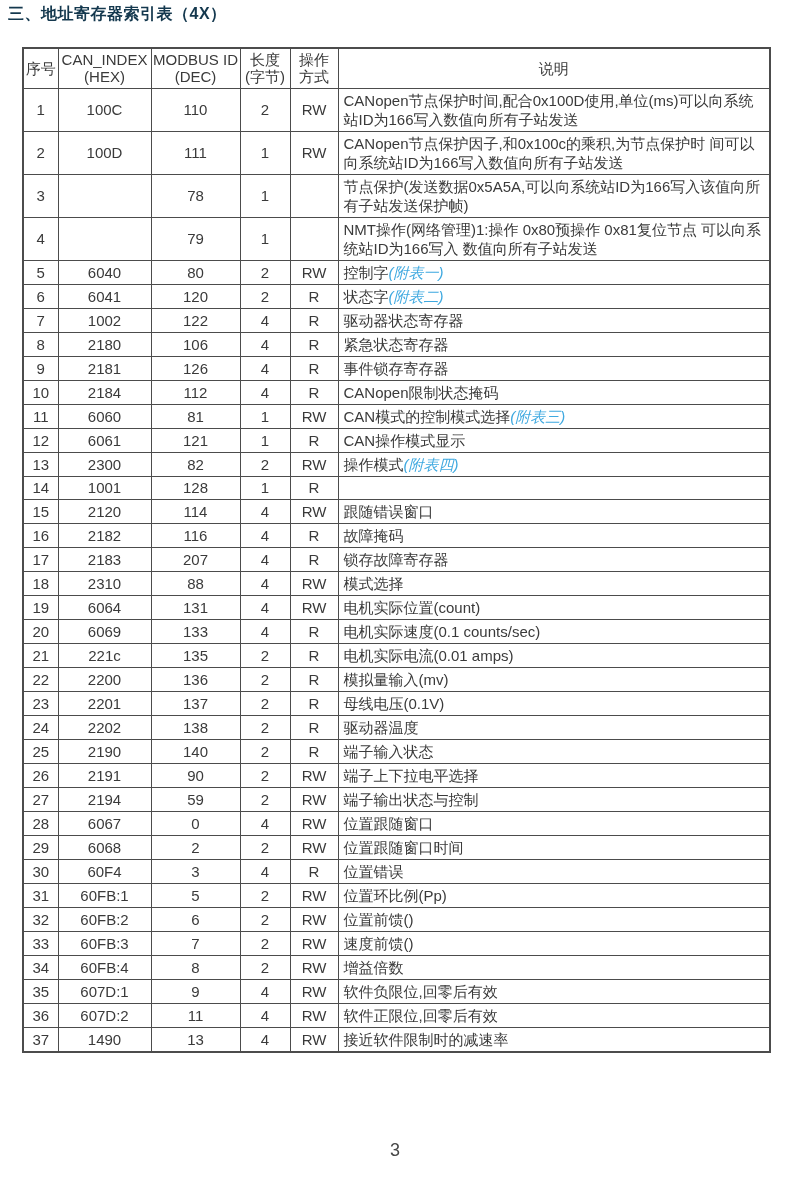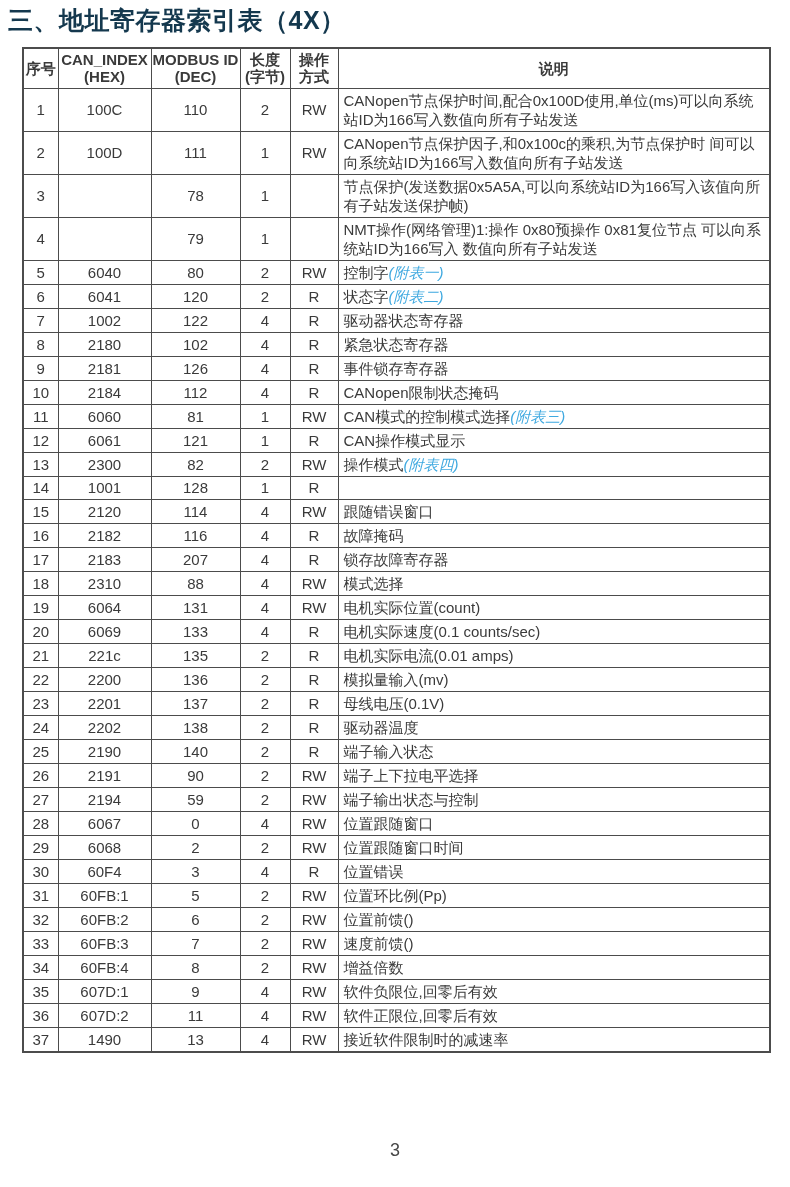--- a/index.html
+++ b/index.html
@@ -9,21 +9,21 @@
     font-family: "Liberation Sans", "DejaVu Sans", sans-serif;
     color: #3a3a3a;
     overflow: hidden;
     position: relative;
   }
   .page { position: relative; width: 790px; height: 1187px; }
 
   .doc-title {
     position: absolute;
     left: 8px; top: 4px;
-    font-size: 25px;
+    font-size: 16px;
     font-weight: bold;
     color: #14384e;
     letter-spacing: 0.5px;
   }
 
   table.reg-table {
     position: absolute;
     left: 22px; top: 47px;
     width: 747px;
     border-collapse: collapse;
@@ -35,21 +35,20 @@
     font-size: 15px;
     font-weight: normal;
     vertical-align: middle;
     color: #3a3a3a;
   }
   table.reg-table th {
     height: 40px;
     text-align: center;
     line-height: 17px;
     padding: 2px 0;
-    font-weight: bold;
   }
   table.reg-table td { height: 23px; text-align: center; padding: 1px 2px; }
   table.reg-table td.cell-desc {
     text-align: left;
     padding: 2px 6px 2px 5px;
     line-height: 19px;
   }
   .link { color: #3fa9e0; font-style: italic; }
 
   .page-number {
@@ -158,21 +157,21 @@
           <td>7</td>
           <td>1002</td>
           <td>122</td>
           <td>4</td>
           <td>R</td>
           <td class="cell-desc"><span>驱动器状态寄存器</span></td>
         </tr>
         <tr>
           <td>8</td>
           <td>2180</td>
-          <td>102</td>
+          <td>106</td>
           <td>4</td>
           <td>R</td>
           <td class="cell-desc"><span>紧急状态寄存器</span></td>
         </tr>
         <tr>
           <td>9</td>
           <td>2181</td>
           <td>126</td>
           <td>4</td>
           <td>R</td>

